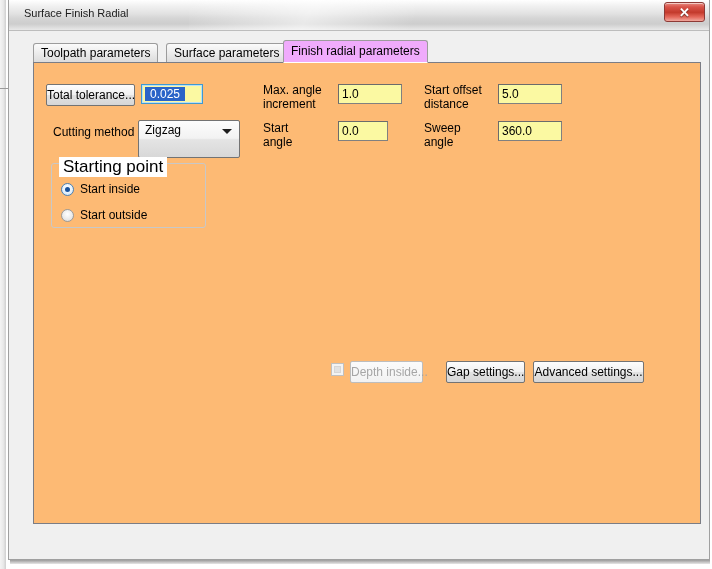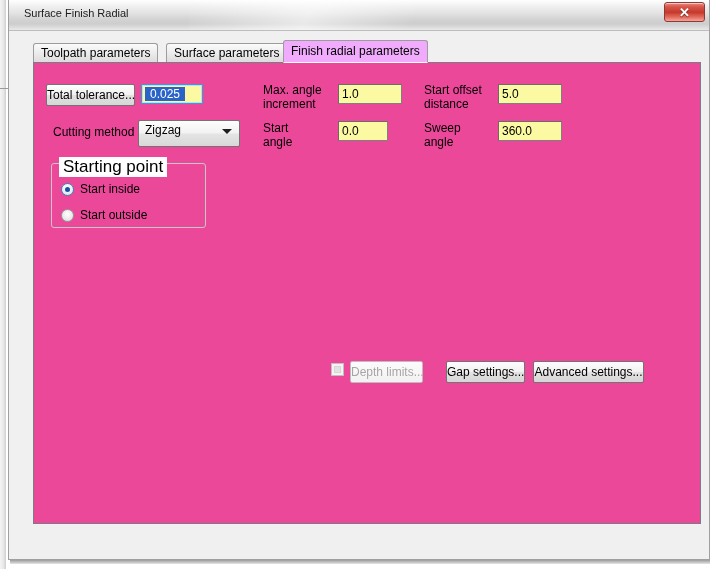--- a/index.html
+++ b/index.html
@@ -136,21 +136,21 @@
     border: 1px solid #9c9c9c;
     border-bottom: 1px solid #ffffff;
     z-index: 5;
   }
 
   
   #panel {
     position: absolute;
     left: 24px; top: 62px;
     width: 668px; height: 462px;
-    background: #ec4899;
+    background: #fdba74;
     border: 1px solid #7b7d85;
     box-sizing: border-box;
   }
 
   
   .btn {
     position: absolute;
     background: linear-gradient(to bottom,#fdfdfd 0%,#f1f1f1 48%,#e2e2e2 52%,#d6d6d6 100%);
     border: 1px solid #737373;
     border-radius: 2px;
@@ -197,21 +197,21 @@
   .sel {
     background: #2a64c8;
     color: #ffffff;
     padding: 0 5px;
   }
 
   
   #combo {
     position: absolute;
     left: 129px; top: 120px;
-    width: 102px; height: 27px;
+    width: 102px; height: 38px;
     background: linear-gradient(to bottom,#fdfdfd 0%,#f2f2f2 48%,#e4e4e4 52%,#d8d8d8 100%);
     border: 1px solid #737373;
     border-radius: 2px;
     box-sizing: border-box;
     cursor: pointer;
   }
   #combo-text {
     position: absolute;
     left: 6px; top: 2px;
     font-size: 12px;
@@ -369,21 +369,21 @@
         <span>5.0</span>
       </div>
 
       <div class="label" style="left:390px; top:58px;">Sweep
 angle</div>
       <div class="yfield" style="left:464px; top:58px; width:64px;">
         <span>360.0</span>
       </div>
 
       <div class="btn disabled" style="left:316px; top:298px; width:73px; height:22px; line-height:20px;">
-        <span>Depth limits...</span>
+        <span>Depth inside...</span>
       </div>
 
       <div class="btn" style="left:412px; top:298px; width:79px; height:22px; line-height:20px;">
         <span>Gap settings...</span>
       </div>
 
       <div class="btn" style="left:499px; top:298px; width:111px; height:22px; line-height:20px;">
         <span>Advanced settings...</span>
       </div>
     </div>

